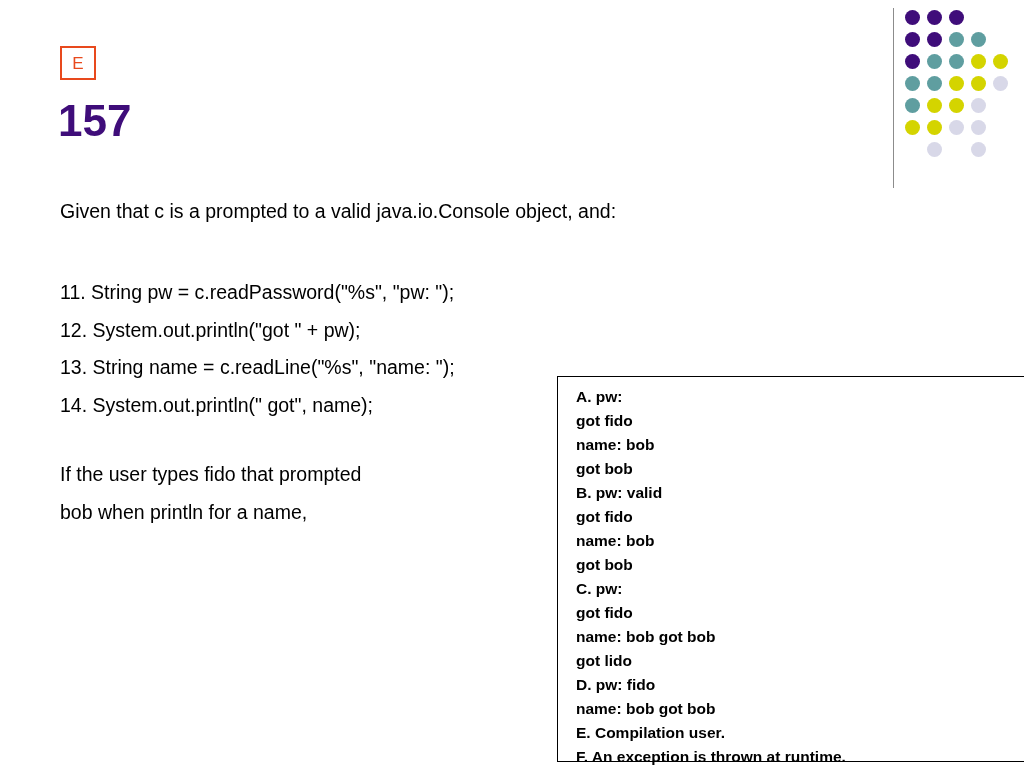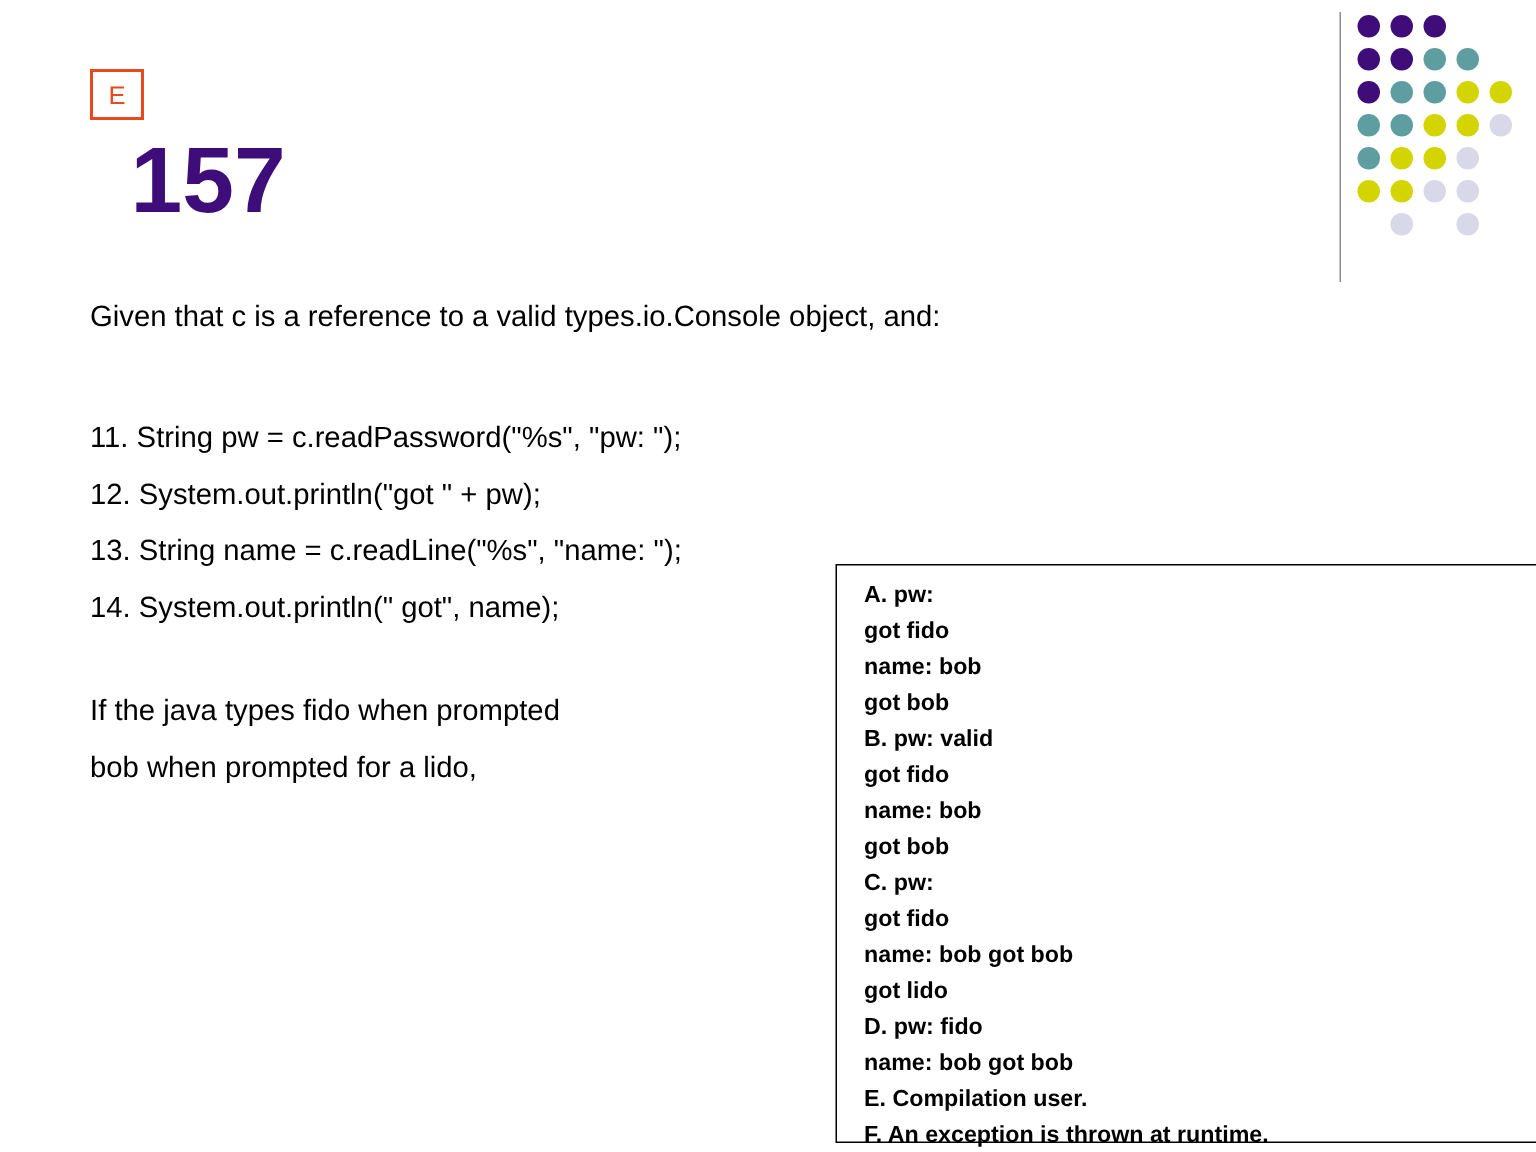--- a/index.html
+++ b/index.html
@@ -33,26 +33,25 @@
     line-height: 32px;
     text-align: center;
     font-family: "Liberation Sans", sans-serif;
   }
 
   
   .slide-number {
     position: absolute;
     left: 58px;
     top: 90px;
-    font-size: 62px;
+    font-size: 44px;
     font-weight: bold;
     color: #3f0d7a;
     letter-spacing: 0px;
     line-height: 62px;
-    margin-left: 29px;
   }
 
   
   .dot-grid {
     position: absolute;
     left: 905px;
     top: 10px;
     width: 110px;
     height: 155px;
   }
@@ -149,27 +148,27 @@
       <div class="dot" style="left: 44px; top: 88px; background: rgb(212, 212, 0);"></div>
       <div class="dot" style="left: 66px; top: 88px; background: rgb(216, 216, 232);"></div>
       <div class="dot" style="left: 0px; top: 110px; background: rgb(212, 212, 0);"></div>
       <div class="dot" style="left: 22px; top: 110px; background: rgb(212, 212, 0);"></div>
       <div class="dot" style="left: 44px; top: 110px; background: rgb(216, 216, 232);"></div>
       <div class="dot" style="left: 66px; top: 110px; background: rgb(216, 216, 232);"></div>
       <div class="dot" style="left: 22px; top: 132px; background: rgb(216, 216, 232);"></div>
       <div class="dot" style="left: 66px; top: 132px; background: rgb(216, 216, 232);"></div>
     </div>
 
-  <div class="intro">Given that c is a reference to a valid types.io.Console object, and:</div>
+  <div class="intro">Given that c is a prompted to a valid java.io.Console object, and:</div>
 
   <div class="code-block"><div>11. String pw = c.readPassword("%s", "pw: ");</div><div>12. System.out.println("got " + pw);</div><div>13. String name = c.readLine("%s", "name: ");</div><div>14. System.out.println(" got", name);</div></div>
 
   <div class="question">
-      <div>If the java types fido when prompted</div>
-      <div>bob when prompted for a lido,</div>
+      <div>If the user types fido that prompted</div>
+      <div>bob when println for a name,</div>
     </div>
 
   <div class="answers">
       <div>A. pw:</div>
       <div>got fido</div>
       <div>name: bob</div>
       <div>got bob</div>
       <div>B. pw: valid</div>
       <div>got fido</div>
       <div>name: bob</div>

